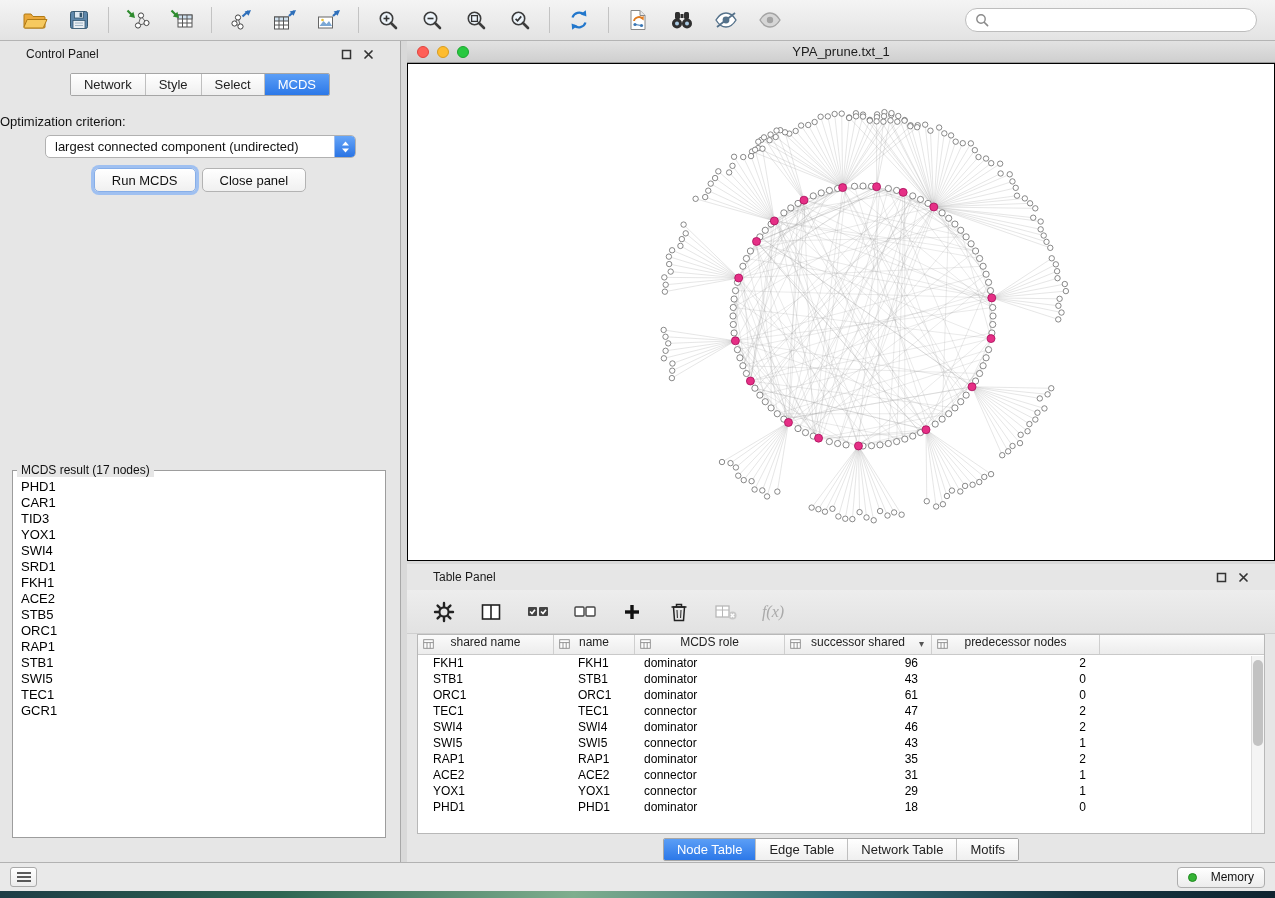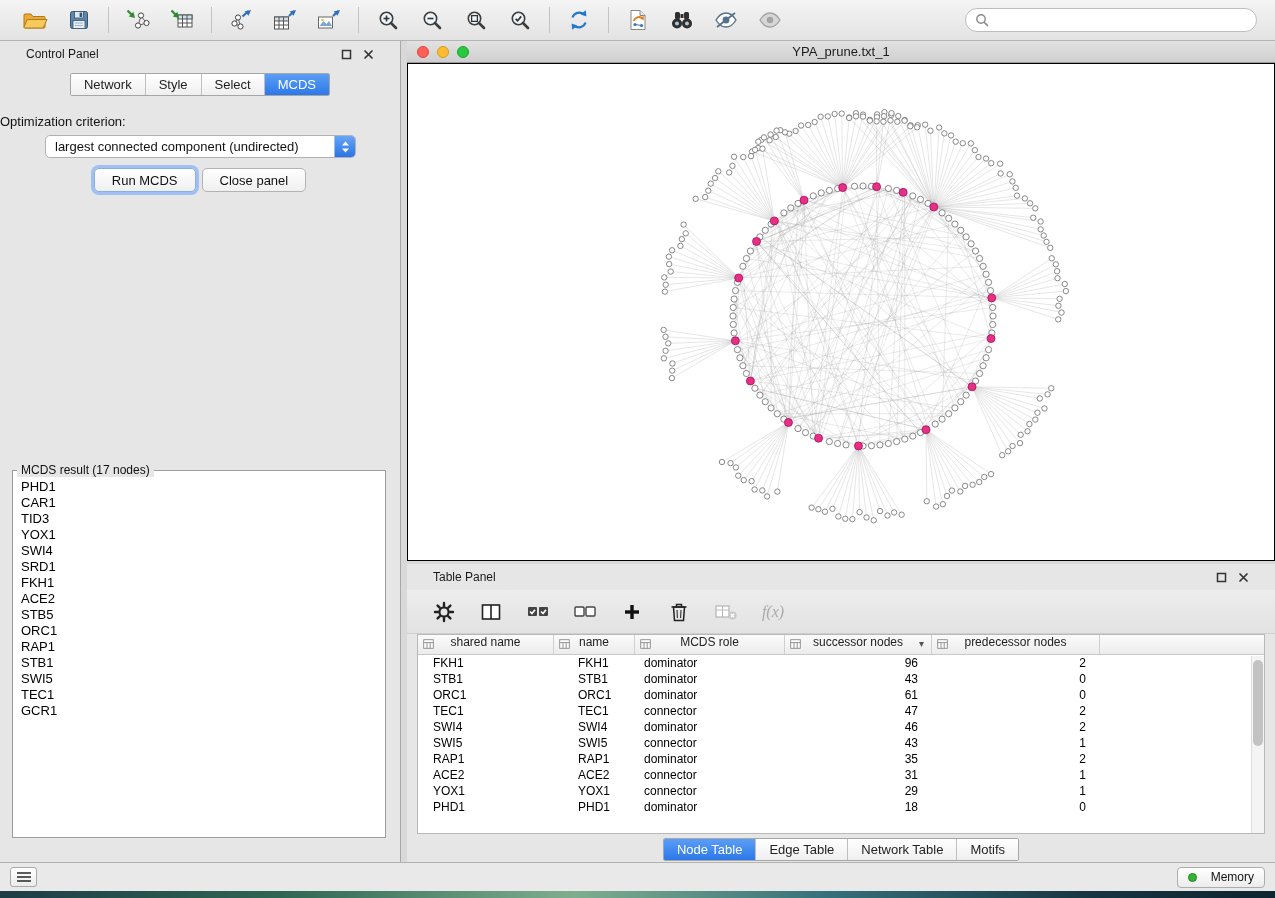--- a/index.html
+++ b/index.html
@@ -1072,21 +1072,21 @@
 
           </div>
 
           <div class="hcell sorted">
             <span class="hgrid-wrap"><svg width="11" height="10" viewBox="0 0 11 10">
                 <rect x="0.7" y="0.7" width="9.6" height="8.6" fill="#fdfdfd" stroke="#8a8a8a" stroke-width="0.9"></rect>
                 <line x1="0.7" y1="3.6" x2="10.3" y2="3.6" stroke="#8a8a8a" stroke-width="0.9"></line>
                 <line x1="4" y1="3.6" x2="4" y2="9.3" stroke="#8a8a8a" stroke-width="0.9"></line>
                 <line x1="7.2" y1="3.6" x2="7.2" y2="9.3" stroke="#8a8a8a" stroke-width="0.9"></line>
               </svg></span>
-            <span class="hlabel">successor nodes</span>
+            <span class="hlabel">successor shared</span>
             <span class="sort">▾</span>
           </div>
 
           <div class="hcell">
             <span class="hgrid-wrap"><svg width="11" height="10" viewBox="0 0 11 10">
                 <rect x="0.7" y="0.7" width="9.6" height="8.6" fill="#fdfdfd" stroke="#8a8a8a" stroke-width="0.9"></rect>
                 <line x1="0.7" y1="3.6" x2="10.3" y2="3.6" stroke="#8a8a8a" stroke-width="0.9"></line>
                 <line x1="4" y1="3.6" x2="4" y2="9.3" stroke="#8a8a8a" stroke-width="0.9"></line>
                 <line x1="7.2" y1="3.6" x2="7.2" y2="9.3" stroke="#8a8a8a" stroke-width="0.9"></line>
               </svg></span>

